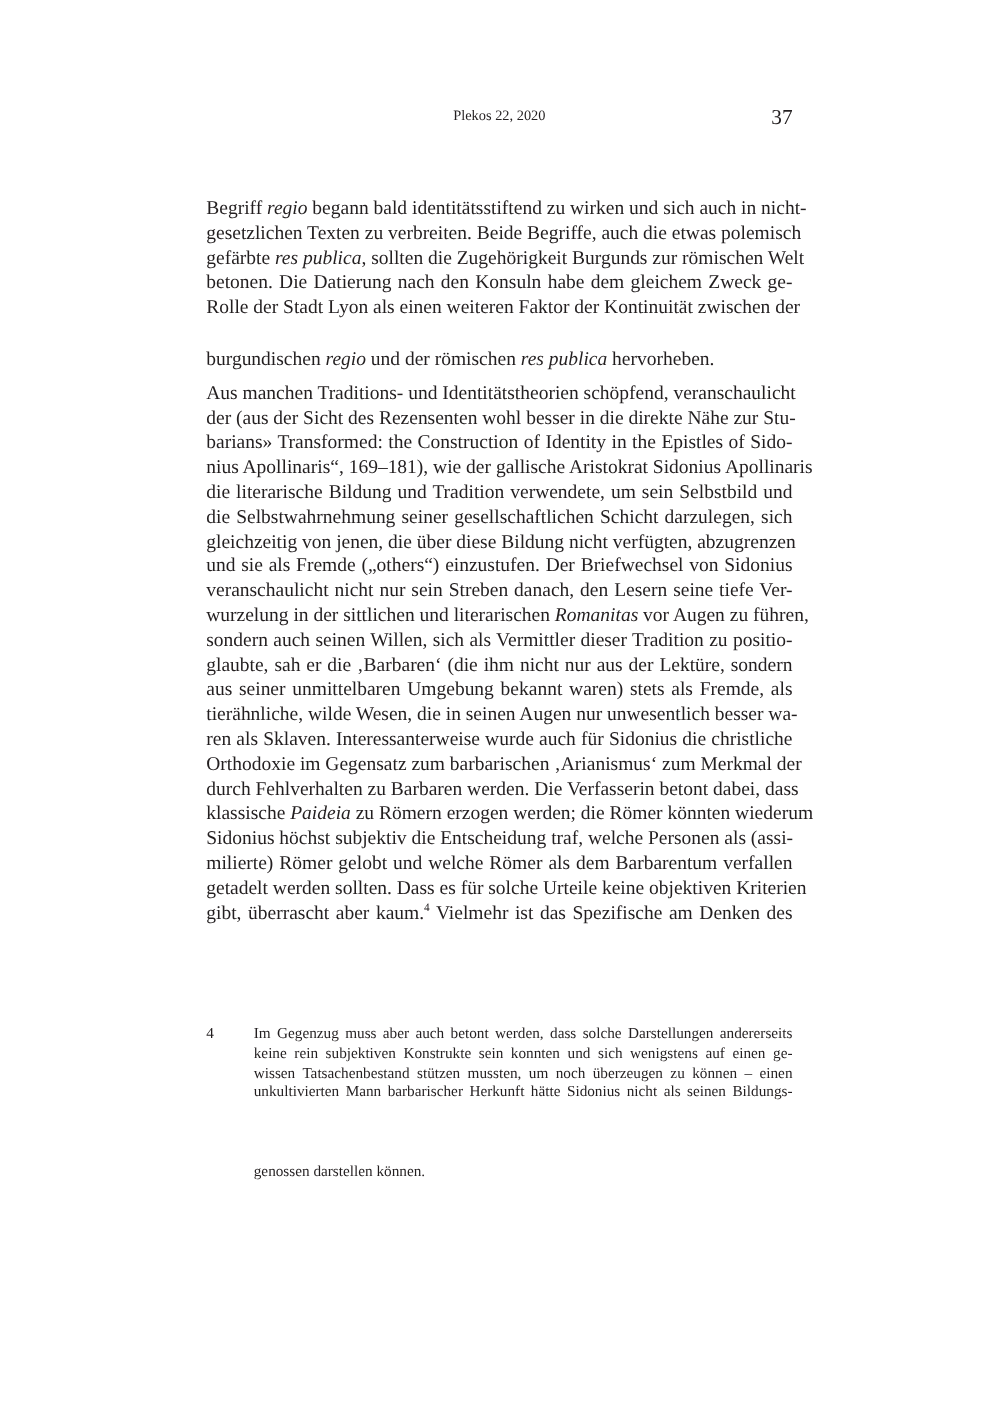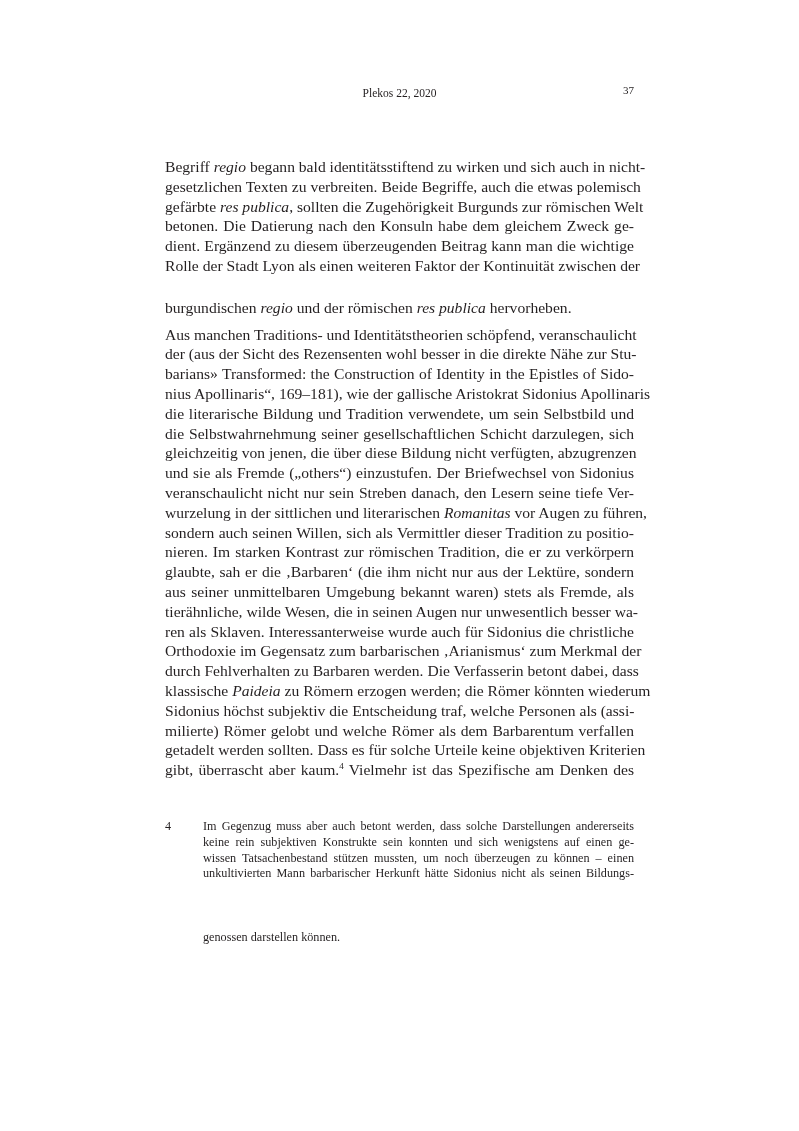--- a/index.html
+++ b/index.html
@@ -1,20 +1,20 @@
 <!DOCTYPE html>
 <html><head>
   <meta charset="utf-8">
   <style>
     html, body { margin: 0; padding: 0; background: #ffffff; }
     body { width: 799px; height: 1131px; position: relative; overflow: hidden; color: #231f20; font-family: "Liberation Serif", "DejaVu Serif", serif; }
     .page { position: absolute; left: 0; top: 12px; width: 717px; height: 1131px; }
     .running-head { position: absolute; top: 72px; left: 0; width: 799px; height: 20px; font-size: 11.5px; }
     .running-title { position: absolute; left: 0; width: 799px; text-align: center; top: 3px; }
-    .page-number { position: absolute; left: 614px; top: 0px; font-size: 11px; width: 20px; text-align: right; }
+    .page-number { position: absolute; left: 614px; top: 0px; font-size: 17px; width: 20px; text-align: right; }
     .body-text { position: absolute; left: 165px; top: 145px; width: 469px; font-size: 15.6px; line-height: 19.8px; }
     .para { margin: 0; text-align: justify; hyphens: manual; }
     .para + .para { margin-top: 7px; }
     .line { display: block; white-space: nowrap; text-align: justify; text-align-last: justify; height: 19.8px; }
     .line.last { text-align-last: left; margin-top: 22px; }
     .spaced { letter-spacing: 1.6px; }
     sup { font-size: 9px; vertical-align: 6px; line-height: 0; }
     em { font-style: italic; }
     .footnotes { position: absolute; left: 165px; top: 807px; width: 469px; font-size: 12.2px; line-height: 15.8px; }
     .footnote { display: flex; }
@@ -31,37 +31,35 @@
     <span class="running-title">Plekos 22, 2020</span>
     <span class="page-number">37</span>
   </div>
 
   <div class="body-text" id="body-text">
       <div class="para">
         <span class="line">Begriff <em>regio</em> begann bald identitätsstiftend zu wirken und sich auch in nicht-</span>
         <span class="line">gesetzlichen Texten zu verbreiten. Beide Begriffe, auch die etwas polemisch</span>
         <span class="line">gefärbte <em>res publica</em>, sollten die Zugehörigkeit Burgunds zur römischen Welt</span>
         <span class="line">betonen. Die Datierung nach den Konsuln habe dem gleichem Zweck ge-</span>
-        <span class="line">dient. Ergänzend zu diesem überzeugenden Beitrag kann man die wichtige</span>
         <span class="line">Rolle der Stadt Lyon als einen weiteren Faktor der Kontinuität zwischen der</span>
         <span class="line last">burgundischen <em>regio</em> und der römischen <em>res publica</em> hervorheben.</span>
       </div>
       <div class="para">
         <span class="line">Aus manchen Traditions- und Identitätstheorien schöpfend, veranschaulicht</span>
         <span class="line">der (aus der Sicht des Rezensenten wohl besser in die direkte Nähe zur Stu-</span>
         <span class="line">barians» Transformed: the Construction of Identity in the Epistles of Sido-</span>
         <span class="line">nius Apollinaris“, 169–181), wie der gallische Aristokrat Sidonius Apollinaris</span>
         <span class="line">die literarische Bildung und Tradition verwendete, um sein Selbstbild und</span>
         <span class="line">die Selbstwahrnehmung seiner gesellschaftlichen Schicht darzulegen, sich</span>
         <span class="line">gleichzeitig von jenen, die über diese Bildung nicht verfügten, abzugrenzen</span>
         <span class="line">und sie als Fremde („others“) einzustufen. Der Briefwechsel von Sidonius</span>
         <span class="line">veranschaulicht nicht nur sein Streben danach, den Lesern seine tiefe Ver-</span>
         <span class="line">wurzelung in der sittlichen und literarischen <em>Romanitas</em> vor Augen zu führen,</span>
         <span class="line">sondern auch seinen Willen, sich als Vermittler dieser Tradition zu positio-</span>
-        <span class="line">nieren. Im starken Kontrast zur römischen Tradition, die er zu verkörpern</span>
         <span class="line">glaubte, sah er die ‚Barbaren‘ (die ihm nicht nur aus der Lektüre, sondern</span>
         <span class="line">aus seiner unmittelbaren Umgebung bekannt waren) stets als Fremde, als</span>
         <span class="line">tierähnliche, wilde Wesen, die in seinen Augen nur unwesentlich besser wa-</span>
         <span class="line">ren als Sklaven. Interessanterweise wurde auch für Sidonius die christliche</span>
         <span class="line">Orthodoxie im Gegensatz zum barbarischen ‚Arianismus‘ zum Merkmal der</span>
         <span class="line">durch Fehlverhalten zu Barbaren werden. Die Verfasserin betont dabei, dass</span>
         <span class="line">klassische <em>Paideia</em> zu Römern erzogen werden; die Römer könnten wiederum</span>
         <span class="line">Sidonius höchst subjektiv die Entscheidung traf, welche Personen als (assi-</span>
         <span class="line">milierte) Römer gelobt und welche Römer als dem Barbarentum verfallen</span>
         <span class="line">getadelt werden sollten. Dass es für solche Urteile keine objektiven Kriterien</span>

